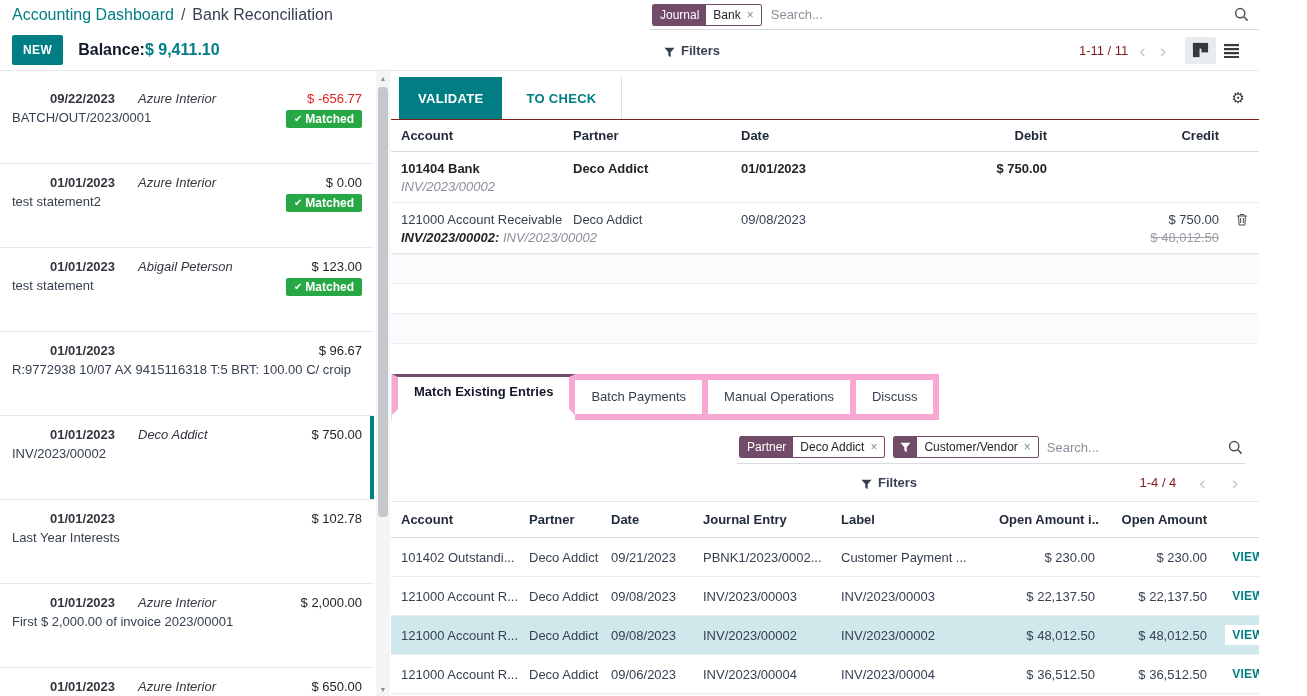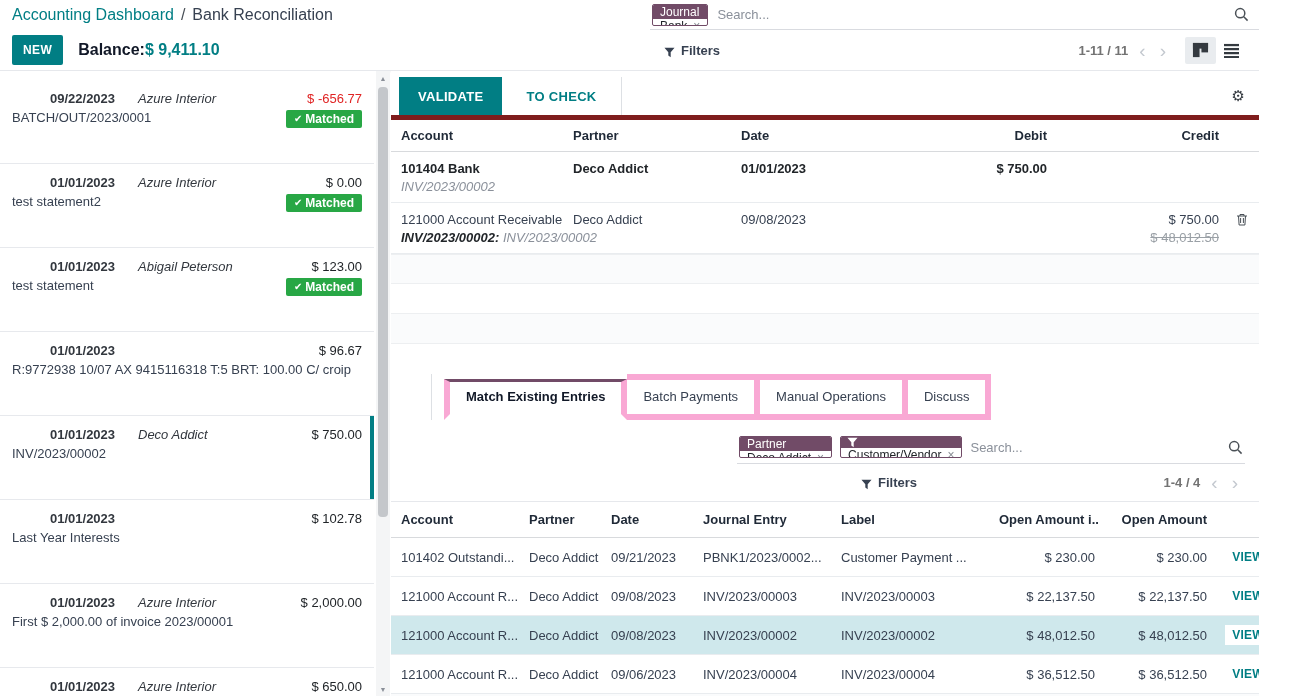--- a/index.html
+++ b/index.html
@@ -7,37 +7,37 @@
   body { font-family:"Liberation Sans","DejaVu Sans",sans-serif; font-size:13px; color:#374151; }
   .screen { position:relative; width:1259px; height:696px; overflow:hidden; background:#fff; }
 
   
   .topbar { position:absolute; top:0; left:0; right:0; height:30px; background:#fff; }
   .breadcrumb { position:absolute; left:12px; top:0; height:30px; display:flex; align-items:center; gap:7px; font-size:16px; }
   .bc-link { color:#017e84; cursor:pointer; }
   .bc-sep { color:#495057; }
   .bc-current { color:#374151; }
   .searchbar { position:absolute; left:650px; right:0; top:0; height:30px; display:flex; align-items:center; gap:9px; border-bottom:1px solid #d9dbe0; padding:0 10px 0 2px; }
-  .facet { display:inline-flex; align-items:stretch; border:1px solid #714b67; border-radius:2px; font-size:12px; height:22px; overflow:hidden; background:#fff;flex-direction:column; }
+  .facet { display:inline-flex; align-items:stretch; border:1px solid #714b67; border-radius:2px; font-size:12px; height:22px; overflow:hidden; background:#fff; }
   .facet-label { background:#714b67; color:#fff; display:flex; align-items:center; padding:0 7px; }
   .facet-value { display:flex; align-items:center; gap:6px; padding:0 7px; color:#212529; }
   .facet-x { color:#878c93; cursor:pointer; font-size:12px; line-height:1; }
   .search-placeholder { color:#8a909a; }
   .spacer { flex:1; }
   .mag-icon { flex:none; display:flex; }
 
   
   .control { position:absolute; top:30px; left:0; right:0; height:41px; display:flex; align-items:center; padding:0 12px; border-bottom:1px solid #e6e8ec; box-shadow:0 1px 2px rgba(0,0,0,.05); background:#fff; }
   .btn-new { background:#017e84; color:#fff; border:none; border-radius:2px; font-weight:700; font-size:12px; letter-spacing:.4px; padding:8px 11px; cursor:pointer; font-family:inherit; }
   .balance { margin-left:15px; font-size:16px; font-weight:700; color:#111827; }
   .balance-value { color:#017e84; }
   .filters-btn { display:inline-flex; align-items:flex-end; gap:6px; font-weight:600; color:#374151; cursor:pointer; font-size:13px; }
   .control .filters-btn { position:absolute; left:664px; }
   .control-right { margin-left:auto; display:flex; align-items:center; gap:8px; }
-  .pager-text { color:#737373; font-size:13px;font-weight:bold; }
+  .pager-text { color:#7f1d1d; font-size:13px; }
   .pager-chevron { color:#c3c8cf; font-size:19px; line-height:1; padding:0 3px; cursor:pointer; user-select:none; }
   .switcher { display:flex; align-items:center; margin-left:8px; }
   .switch-btn { padding:5px 7px; display:flex; align-items:center; cursor:pointer; border-radius:2px; }
   .switch-btn.active { background:#e9ecef; }
 
   
   .statement-list { position:absolute; left:0; top:71px; width:390px; bottom:0; overflow:hidden; background:#fff; }
   .st-items { position:absolute; left:0; right:16px; top:9px; }
   .st-item { height:84px; padding:10px 12px 8px; border-bottom:1px solid #e7e9ed; cursor:pointer; overflow:hidden; }
   .st-item.selected { box-shadow:inset -4px 0 0 #017e84; }
@@ -50,21 +50,21 @@
   .st-label { white-space:nowrap; overflow:hidden; color:#374151; }
   .badge { margin-left:auto; flex:none; background:#28a745; color:#fff; font-size:12px; font-weight:700; padding:2px 8px; border-radius:2px; display:inline-flex; align-items:center; gap:3px; }
   .badge-check { font-size:10px; }
   .scrollbar { position:absolute; right:0; top:0; bottom:0; width:14px; background:#f4f5f6; }
   .scroll-arrow { height:14px; display:flex; align-items:center; justify-content:center; font-size:7px; color:#8a8f98; cursor:pointer; }
   .scroll-arrow.down { position:absolute; bottom:0; left:0; right:0; }
   .scroll-thumb { position:absolute; left:2px; top:16px; width:10px; height:430px; background:#c4c7cb; border-radius:4px; cursor:grab; }
 
   
   .reconcile { position:absolute; left:391px; top:71px; right:0; bottom:0; background:#fff; overflow:hidden; }
-  .reco-tabs { display:flex; align-items:stretch; height:43px; margin-top:6px; border-bottom:5px solid #7f1d1d;justify-content:center; }
+  .reco-tabs { display:flex; align-items:stretch; height:43px; margin-top:6px; border-bottom:1px solid #7f1d1d;justify-content:center; }
   .btn-validate { margin-left:8px; background:#017e84; color:#fff; border:none; font-weight:700; font-size:13px; letter-spacing:.3px; padding:0 19px; cursor:pointer; font-family:inherit; }
   .btn-tocheck { background:#fff; color:#017e84; border:none; border-right:1px solid #dde0e4; font-weight:700; font-size:13px; letter-spacing:.3px; padding:0 24px; cursor:pointer; font-family:inherit; }
   .gear-icon { margin-left:auto; align-self:center; padding-right:14px; color:#343a40; font-size:15px; cursor:pointer; }
 
   .reco-grid { display:grid; grid-template-columns:172px 168px 200px 1fr 172px 34px; }
   .reco-head { font-weight:700; color:#1f2937; border-bottom:1px solid #d8dadd; padding:8px 0; }
   .rcell { padding:0 10px; overflow:hidden; white-space:nowrap; }
   .rcell.num { text-align:right; padding-right:6px; }
   .reco-row { border-bottom:1px solid #e9ecef; padding:9px 0 8px; row-gap:3px; }
   .reco-row.bold-line .rcell.main { font-weight:700; color:#212529; }
@@ -73,30 +73,30 @@
   .reco-strike { grid-column:5/6; text-align:right; padding-right:6px; color:#9aa0a6; text-decoration:line-through; }
   .icon-cell { display:flex; align-items:flex-start; justify-content:center; padding-top:1px; }
   .trash-btn { cursor:pointer; display:inline-flex; }
 
   .stripe { height:30px; border-bottom:1px solid #edeff1; }
   .stripe.gray { background:#fafbfc; }
   .stripe.first { border-top:1px solid #edeff1; }
 
   
   .notebook { margin-top:30px; }
-  .nb-tabs { display:flex; align-items:flex-end; padding-left:12px; border-left:1px solid #dde0e4;margin-left:40px; }
+  .nb-tabs { display:flex; align-items:flex-start; padding-left:0; border-left:1px solid #dde0e4; }
   .nb-tab { border:6px solid #f9a8d4; background:#fff; padding:9px 16px 10px; font-size:13px; color:#374151; cursor:pointer; }
   .nb-tab + .nb-tab { border-left:none; }
   .nb-tab.active { border-top:3px solid #714b67; padding-top:7px; font-weight:600; color:#111827; border-bottom-color:#fff; }
   .nb-search { display:flex; justify-content:flex-end; margin-top:13px; padding-right:14px; }
   .nb-search-inner { display:flex; align-items:center; gap:8px; border-bottom:1px solid #d9dbe0; padding:3px 2px 5px; width:508px; }
   .facet-funnel { background:#714b67; color:#fff; display:flex; align-items:center; padding:0 6px; }
   .nb-filters { position:relative; height:38px; display:flex; align-items:center; border-bottom:1px solid #e6e8ec; }
   .nb-filters .filters-btn { position:absolute; left:470px; }
-  .nb-pager { margin-left:auto; display:flex; align-items:center; gap:8px; padding-right:18px; }
+  .nb-pager { margin-left:auto; display:flex; align-items:center; gap:20px; padding-right:18px; }
 
   
   .match-grid { display:grid; grid-template-columns:128px 82px 92px 138px 158px 110px 112px 60px 28px; padding-left:8px; }
   .match-head { font-weight:700; color:#1f2937; border-bottom:1px solid #d8dadd; padding:10px 0; }
   .mcell { padding:0 10px; overflow:hidden; white-space:nowrap; }
   .mcell.num { text-align:right; padding-right:4px; }
   .match-head .mcell { cursor:pointer; }
   .match-head .mcell.iconcol { display:flex; justify-content:center; padding:0; cursor:pointer; }
   .match-row { border-bottom:1px solid #e9ecef; padding:9px 0; cursor:pointer; align-items:center; }
   .match-row.selected { background:#cfe8ec; }

